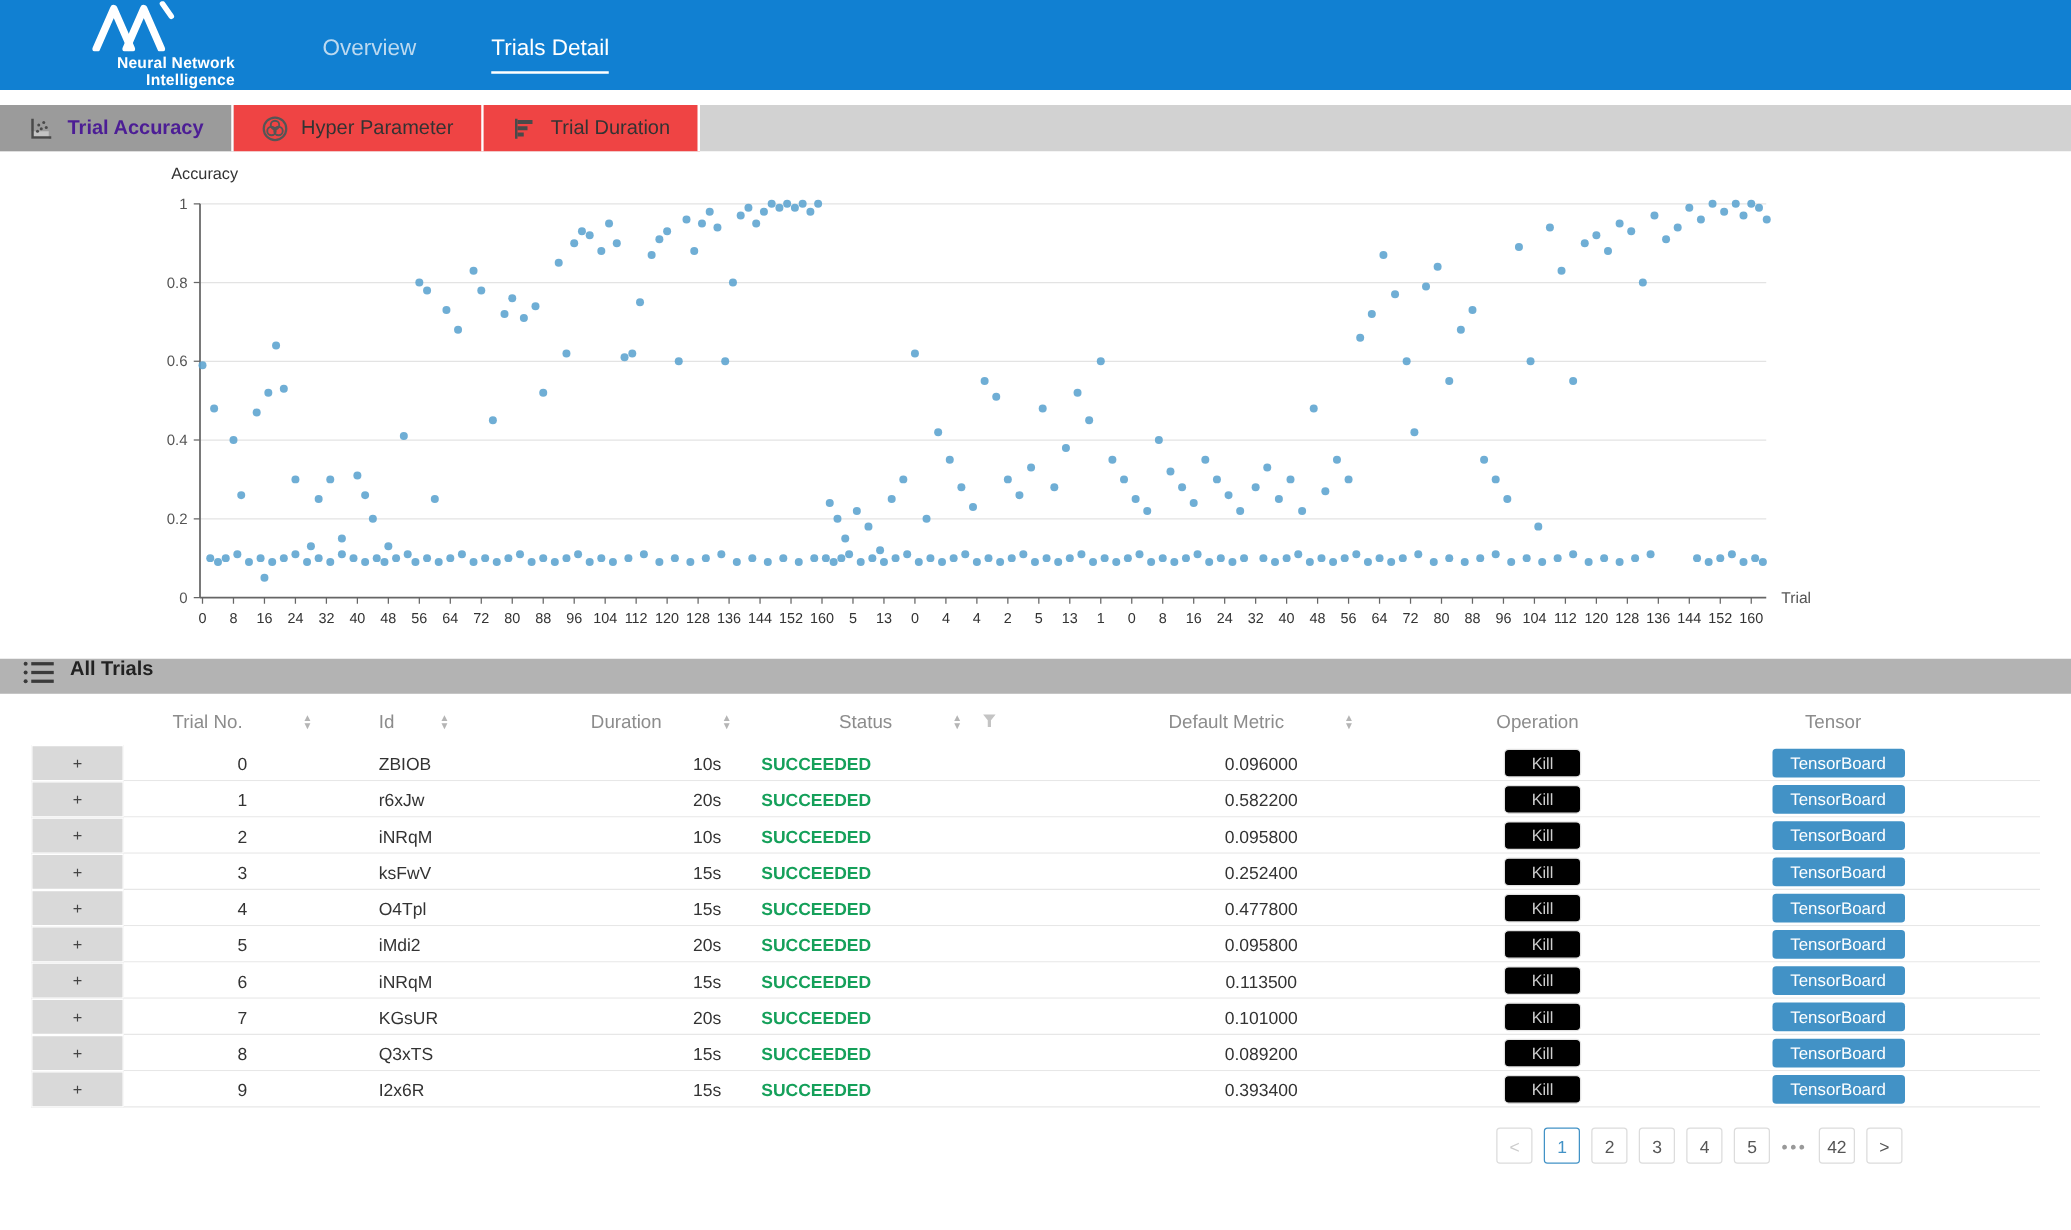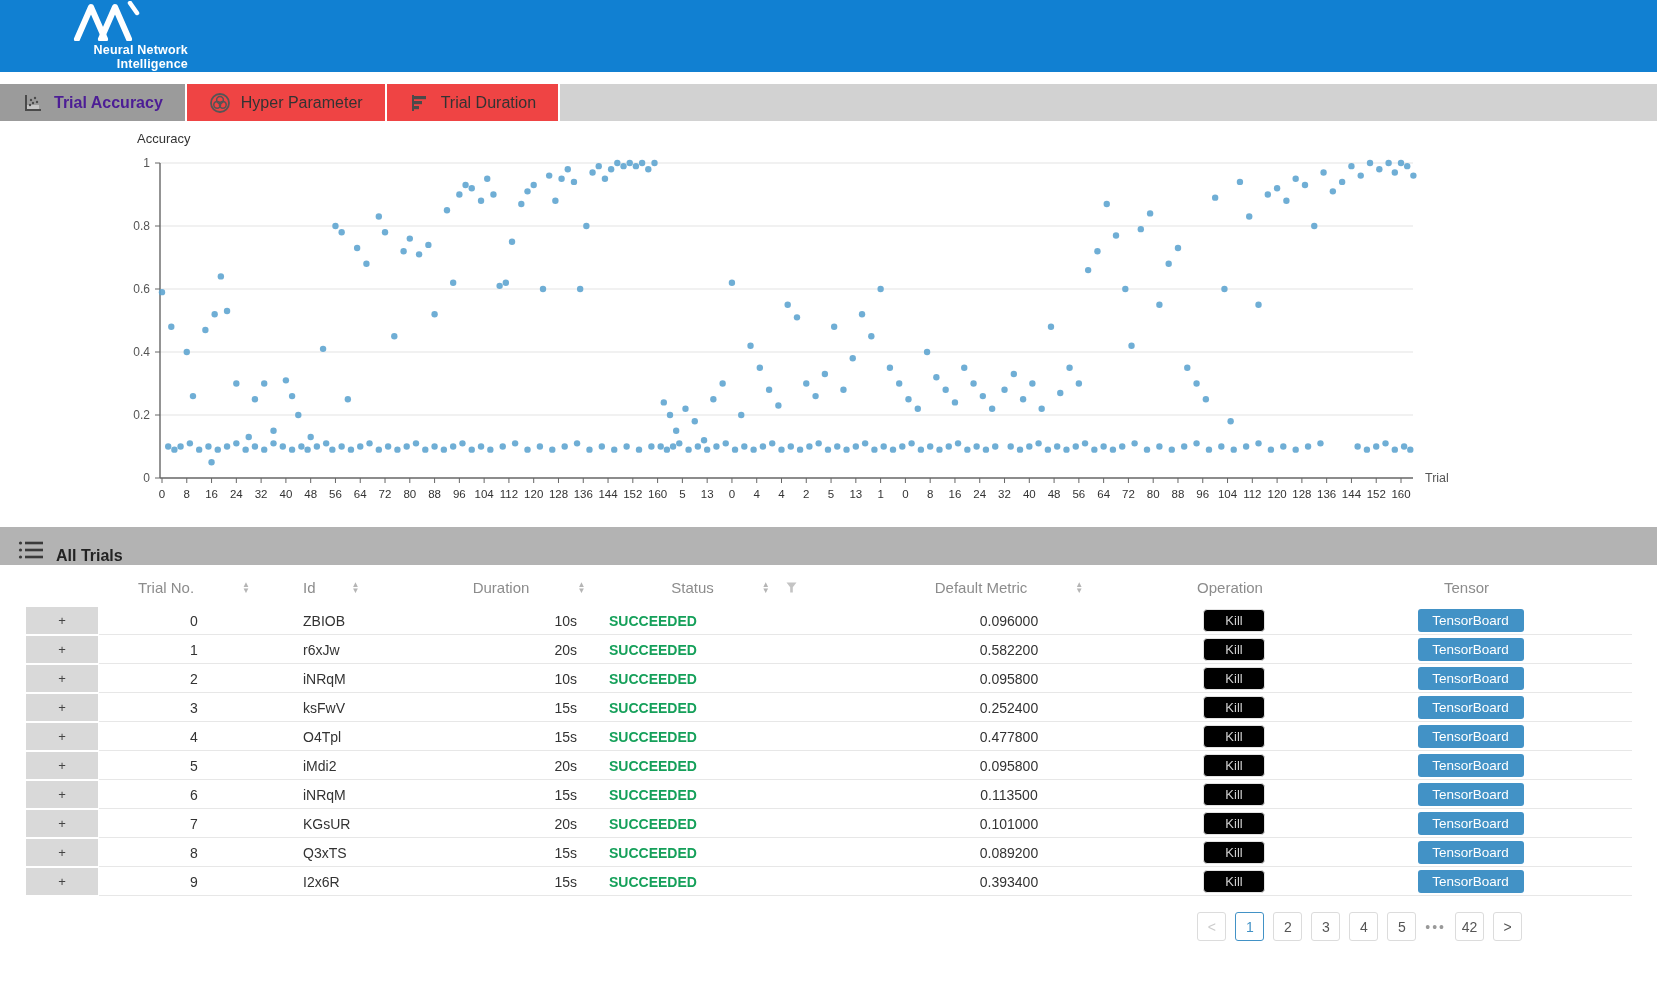--- a/index.html
+++ b/index.html
@@ -21,21 +21,21 @@
   .tab { display:flex; align-items:center; gap:10px; padding:0 22px; font-size:16px;
          color:#333; background:#ef4444; border-right:2px solid #fff; cursor:pointer; }
   .tab.active { background:#9b9b9b; color:#4c1d95; font-weight:bold; }
   .tab .ticon { width:22px; height:22px; display:flex; align-items:center; justify-content:center; }
 
   
   .chart-wrap { position:relative; width:1480px; height:392px; }
   .chart-wrap svg { position:absolute; left:0; top:0; }
 
   
-  .section-bar { margin-top:14px; height:38px; background:#b3b3b3; display:flex; align-items:flex-end; }
+  .section-bar { margin-top:14px; height:28px; background:#b3b3b3; display:flex; align-items:flex-start; }
   .list-icon { margin-left:18px; margin-right:12px; }
   .section-title { font-size:16px; font-weight:bold; color:#222; }
 
   
   .trials-table { margin:0 25px; }
   .t-grid { display:grid; grid-template-columns:74px 190px 160px 160px 250px 300px 150px 1fr;
             align-items:center; }
   .t-head { padding-top:14px; padding-bottom:10px; color:#8c8c8c; font-size:15px; }
   .h-cell { display:flex; align-items:center; }
   .h-center { justify-content:center; }
@@ -71,20 +71,24 @@
 <body>
 
 <div class="app-header">
   <div class="brand">
     <svg width="74" height="40" viewBox="0 0 74 40">
       <polyline points="6,38 20,6 34,38" fill="none" stroke="#fff" stroke-width="6" stroke-linecap="round" stroke-linejoin="round"></polyline>
       <polyline points="30,38 44,6 58,38" fill="none" stroke="#fff" stroke-width="6" stroke-linecap="round" stroke-linejoin="round"></polyline>
       <line x1="59" y1="2" x2="66" y2="12" stroke="#fff" stroke-width="4.5" stroke-linecap="round"></line>
     </svg>
     <div class="brand-sub">Neural Network Intelligence</div>
+  </div>
+  <div class="top-nav">
+    <div class="nav-item inactive">Overview</div>
+    <div class="nav-item active">Trials Detail</div>
   </div>
 </div>
 
 <div class="tab-strip">
   <div class="tab active">
     <span class="ticon">
       <svg width="20" height="20" viewBox="0 0 20 20">
         <rect x="2" y="12" width="14" height="6" fill="#e6e6e6" opacity="0.55"></rect>
         <polyline points="3,2 3,17 18,17" fill="none" stroke="#4a4a4a" stroke-width="2"></polyline>
         <circle cx="8" cy="7" r="1.2" fill="#4a4a4a"></circle>

